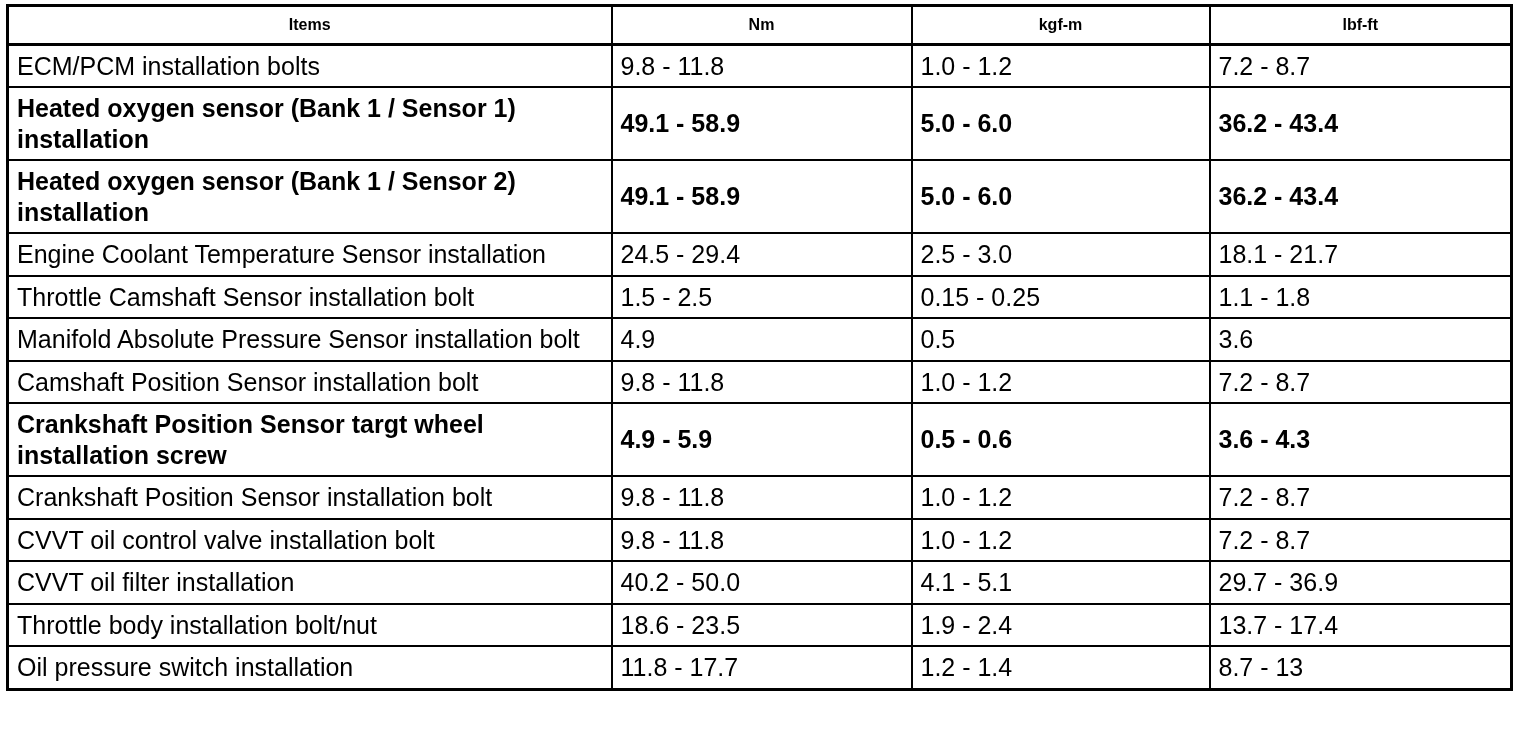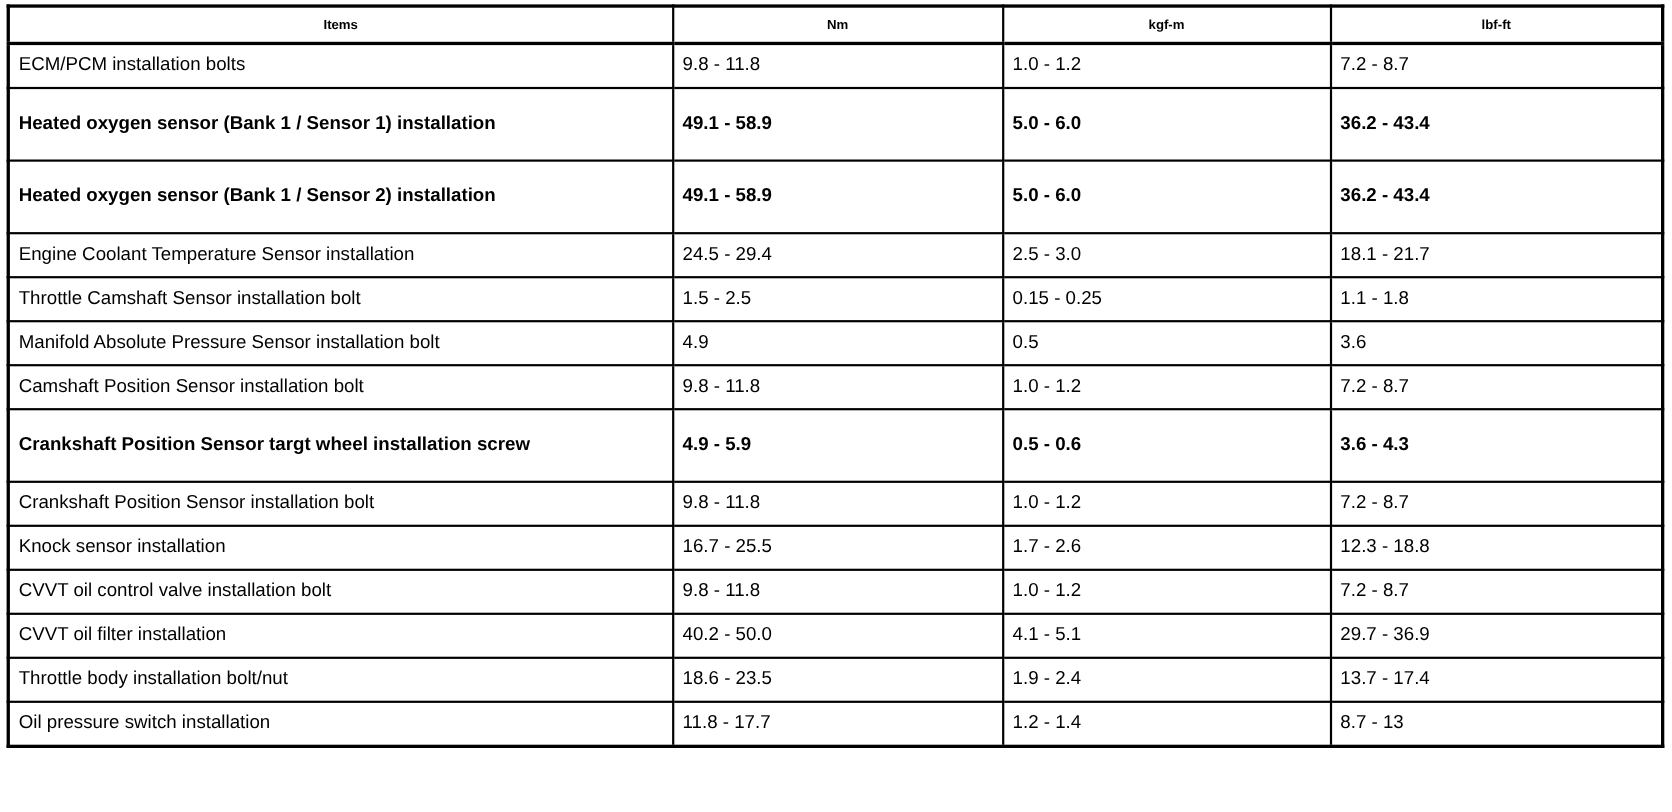--- a/index.html
+++ b/index.html
@@ -26,29 +26,29 @@
     border: 3px solid #000;
   }
   table.torque-table col.c-items  { width: 604px; }
   table.torque-table col.c-nm     { width: 300px; }
   table.torque-table col.c-kgfm   { width: 298px; }
   table.torque-table col.c-lbfft  { width: 302px; }
 
   table.torque-table th,
   table.torque-table td {
     border: 2px solid #000;
-    font-size: 17px;
+    font-size: 25px;
     line-height: 1.22;
     vertical-align: middle;
     padding: 5px 8px;
   }
   table.torque-table thead th {
     text-align: center;
     font-weight: bold;
-    font-size: 12px;
+    font-size: 16px;
     padding: 8px 8px;
     border-bottom: 3px solid #000;
   }
   table.torque-table td.item {
     text-align: left;
     padding-left: 8px;
   }
   table.torque-table td.val {
     text-align: left;
   }
@@ -123,26 +123,20 @@
           <td class="val">0.5 - 0.6</td>
           <td class="val">3.6 - 4.3</td>
         </tr>
         <tr class="row-std">
           <td class="item">Crankshaft Position Sensor installation bolt</td>
           <td class="val">9.8 - 11.8</td>
           <td class="val">1.0 - 1.2</td>
           <td class="val">7.2 - 8.7</td>
         </tr>
         <tr class="row-std">
-          <td class="item">Knock sensor installation</td>
-          <td class="val">16.7 - 25.5</td>
-          <td class="val">1.7 - 2.6</td>
-          <td class="val">12.3 - 18.8</td>
-        </tr>
-        <tr class="row-std">
           <td class="item">CVVT oil control valve installation bolt</td>
           <td class="val">9.8 - 11.8</td>
           <td class="val">1.0 - 1.2</td>
           <td class="val">7.2 - 8.7</td>
         </tr>
         <tr class="row-std">
           <td class="item">CVVT oil filter installation</td>
           <td class="val">40.2 - 50.0</td>
           <td class="val">4.1 - 5.1</td>
           <td class="val">29.7 - 36.9</td>

